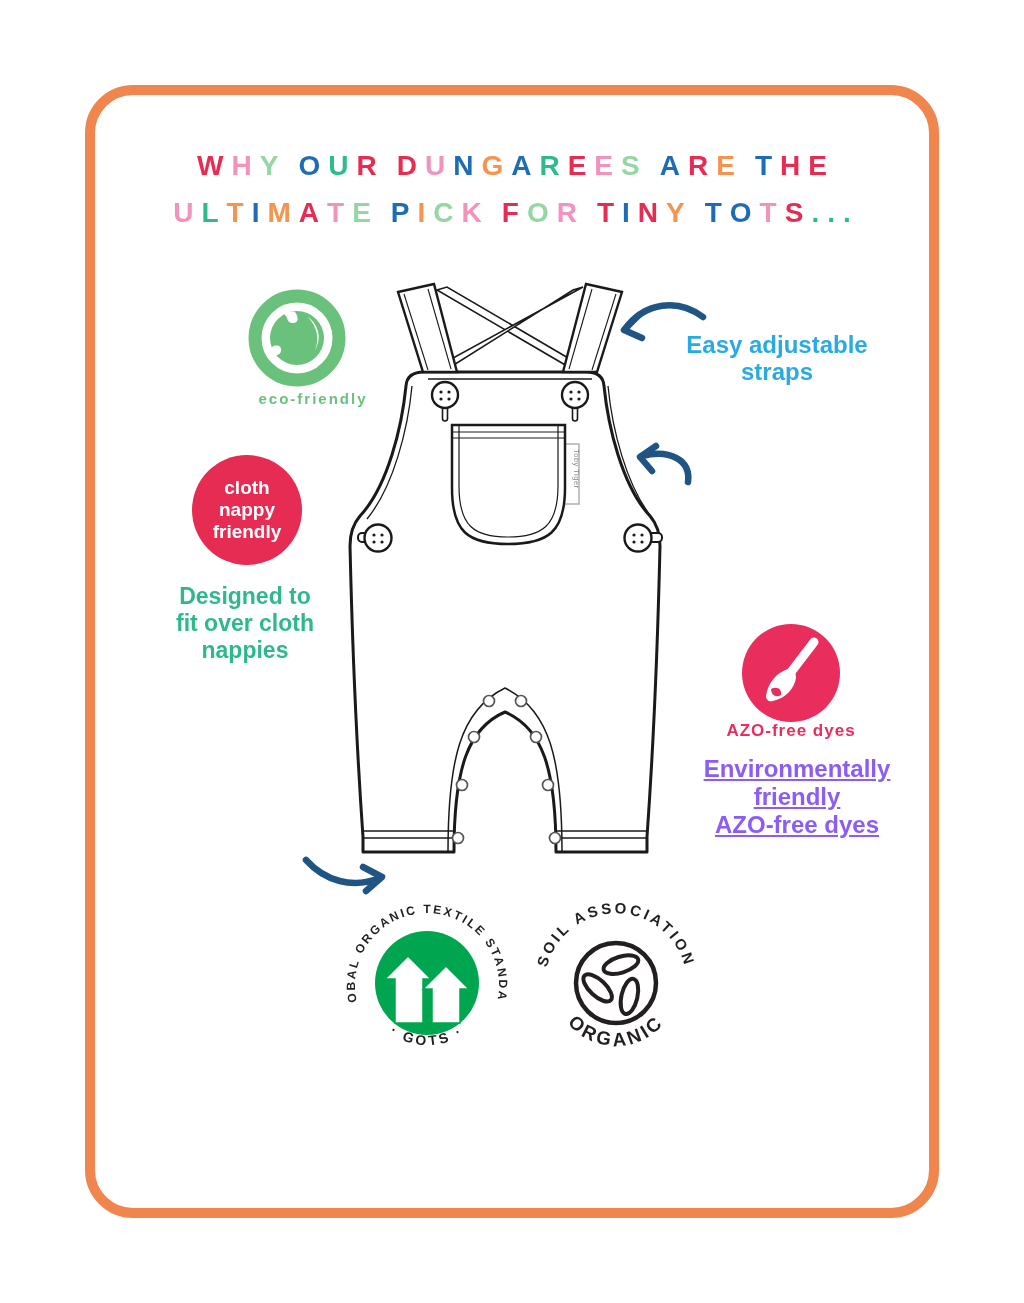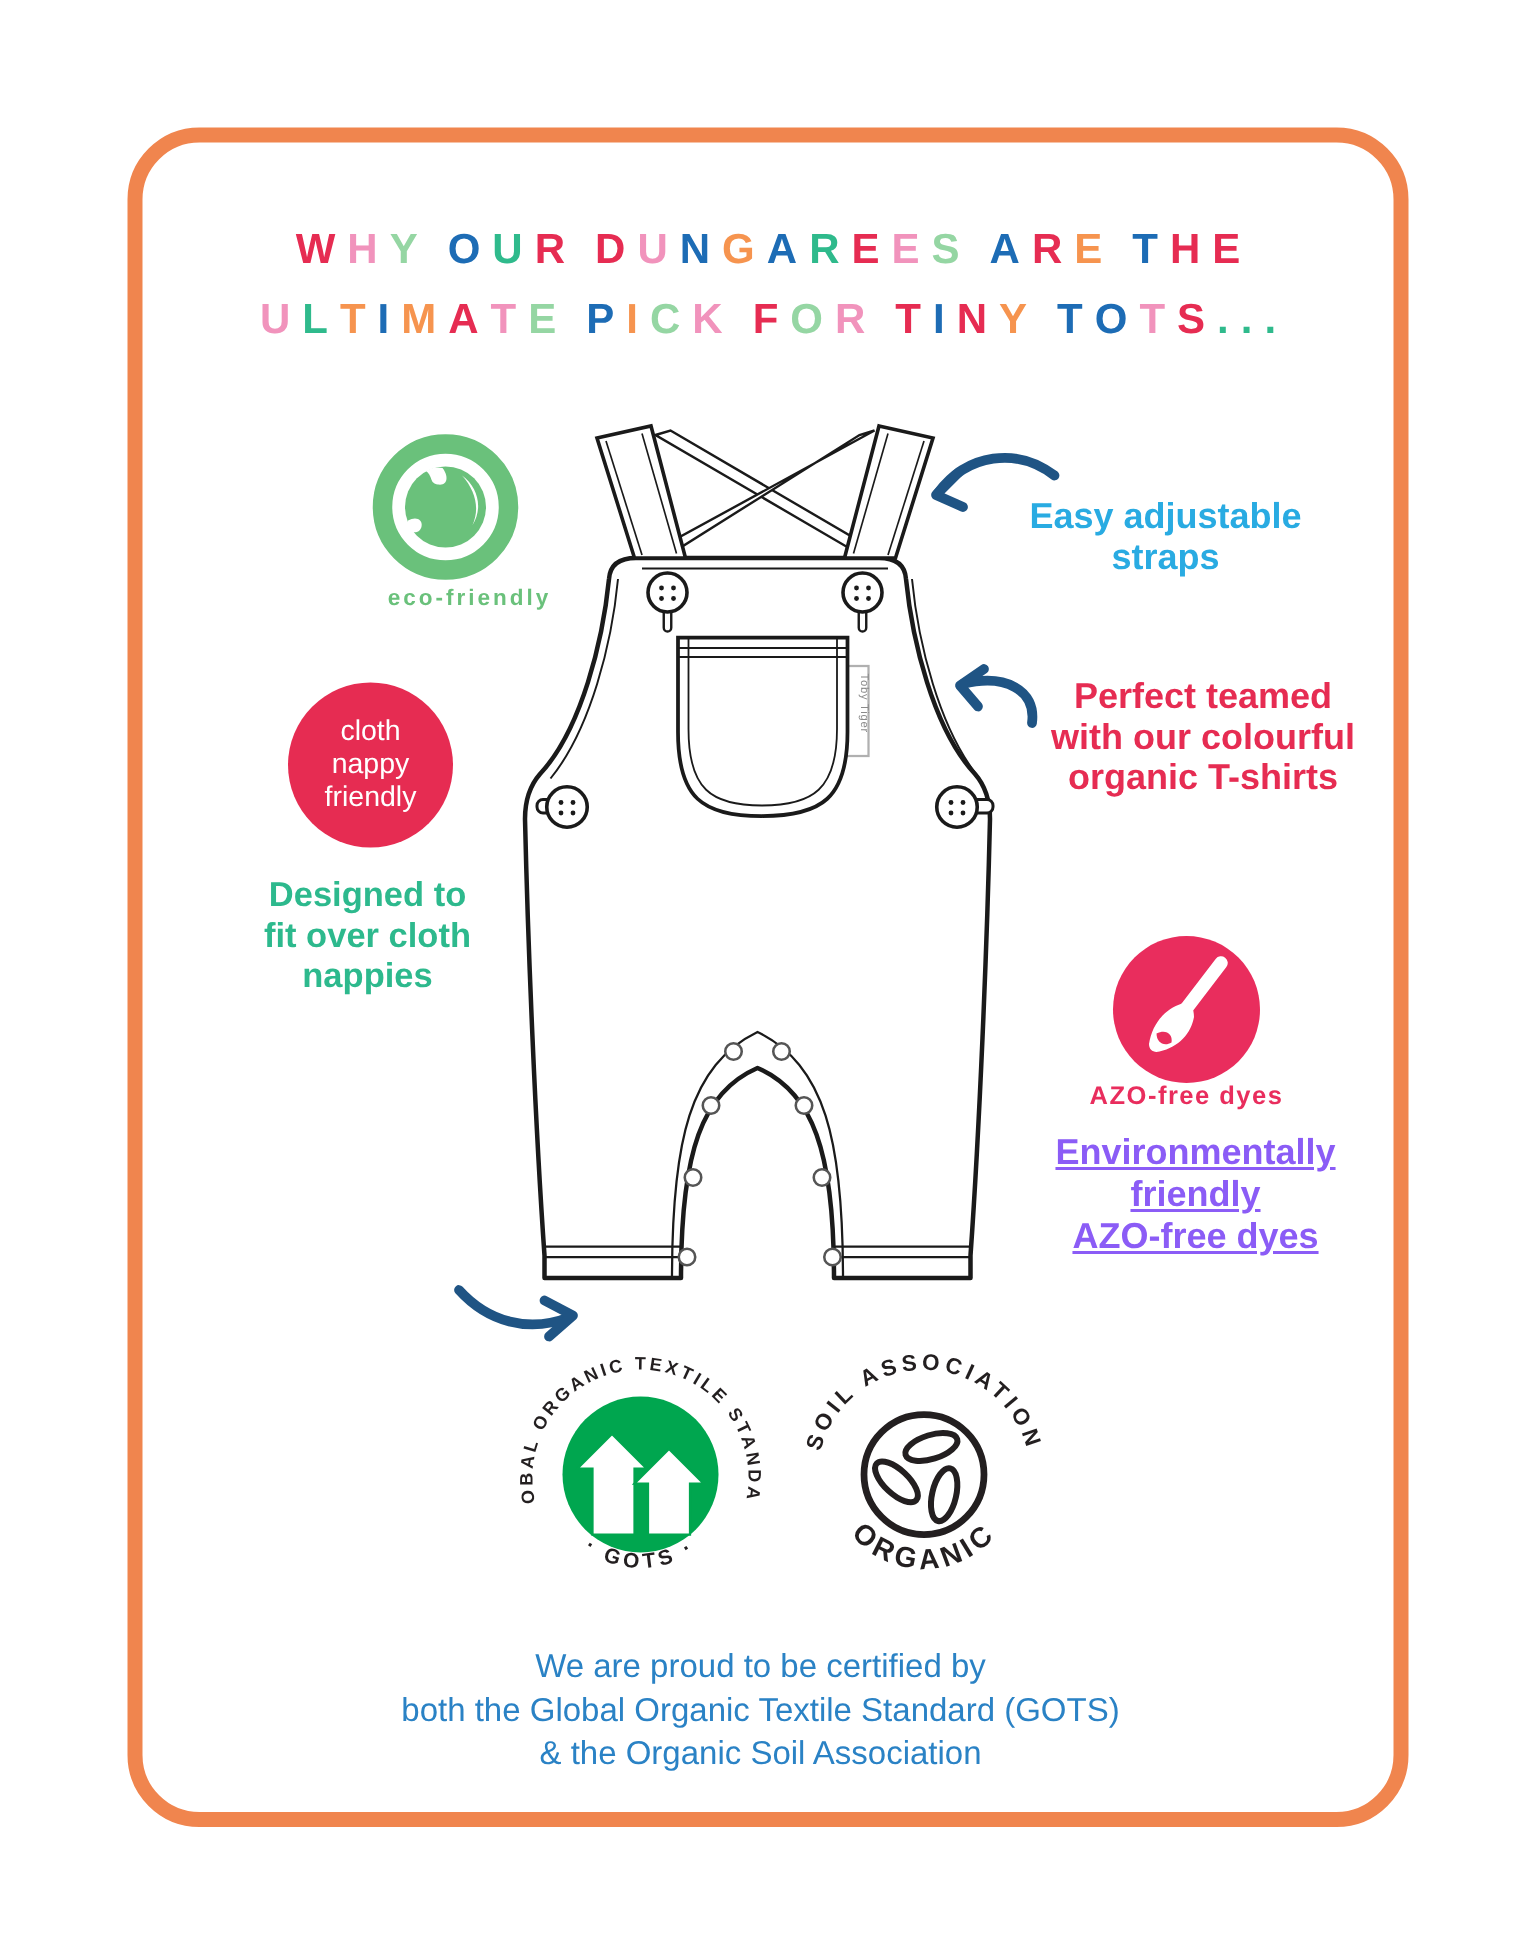--- a/index.html
+++ b/index.html
@@ -15,21 +15,21 @@
   .feat{position:absolute;text-align:center;font-weight:bold;white-space:pre-line;}
   #feat-straps{left:652px;top:331px;width:250px;font-size:24px;line-height:27px;}
   #feat-teamed{left:672px;top:451px;width:260px;font-size:24px;line-height:27px;}
   #feat-designed{left:133px;top:583px;width:224px;font-size:23px;line-height:27px;}
   #feat-env{left:665px;top:755px;width:264px;font-size:24px;line-height:28px;}
   #feat-poppers{left:130px;top:759px;width:244px;font-size:24px;line-height:27px;}
   #eco-label{left:228px;top:390px;width:170px;font-size:15px;letter-spacing:2px;}
   #azo-label{left:699px;top:721px;width:184px;font-size:17px;letter-spacing:1px;}
   #nappy-badge{position:absolute;left:192px;top:455px;width:110px;height:110px;
     border-radius:50%;background:#E62C52;display:flex;align-items:center;justify-content:center;}
-  #nappy-text{color:#fff;font-weight:normal;font-size:19px;line-height:22px;
+  #nappy-text{color:#fff;font-weight:bold;font-size:19px;line-height:22px;
     text-align:center;white-space:pre-line;}
   #licence{position:absolute;top:1066px;left:20px;right:0;text-align:center;
     font-size:20px;color:#231F20;white-space:pre;}
   #cert{position:absolute;top:1096px;left:0;right:10px;text-align:center;
     font-size:22px;line-height:29px;white-space:pre-line;}
   .abs{position:absolute;}
   svg{display:block;}
 </style>
 </head>
 <body>
@@ -58,23 +58,20 @@
     <div id="nappy-text">cloth
 nappy
 friendly</div>
   </div>
   <div class="feat" id="feat-straps" style="color: rgb(41, 171, 226);">Easy adjustable
 straps</div>
 
   <div class="feat" id="feat-designed" style="color: rgb(45, 185, 141);">Designed to
 fit over cloth
 nappies</div>
-  <div class="feat" id="feat-teamed" style="color: rgb(230, 44, 82);">Perfect teamed
-with our colourful
-organic T-shirts</div>
 
   <svg class="abs" style="left:737px;top:619px" width="108" height="108" viewBox="0 0 108 108">
     <circle cx="54" cy="54" r="49" fill="#E92D5D"></circle>
     <g>
       <line x1="77" y1="23" x2="51" y2="57" stroke="#fff" stroke-width="9" stroke-linecap="round"></line>
       <path fill="#fff" d="M 51,50 C 39,54 31,64 29,77 C 29,81 32,83 36,82 C 49,79 57,70 59,59 C 59,52 56,48 51,50 Z"></path>
       <path fill="#E92D5D" d="M 34,70 C 40,67 45,70 44,76 C 39,79 34,76 34,70 Z"></path>
     </g>
   </svg>
   <div class="feat" id="azo-label" style="color: rgb(233, 45, 93);">AZO-free dyes</div>
@@ -239,17 +236,14 @@
         </g>
     </g>
     <text font-size="15" font-weight="bold" fill="#231F20" letter-spacing="3">
       <textPath href="#soilTop" startOffset="50%" text-anchor="middle">SOIL ASSOCIATION</textPath>
     </text>
     <text font-size="19" font-weight="bold" fill="#231F20" letter-spacing="3">
       <textPath href="#soilBot" startOffset="50%" text-anchor="middle">ORGANIC</textPath>
     </text>
   </svg>
 
-  <div id="cert" style="color: rgb(42, 130, 197);">We are proud to be certified by
-both the Global Organic Textile Standard (GOTS)
-&amp; the Organic Soil Association</div>
 
 </div>
 
 </body></html>

